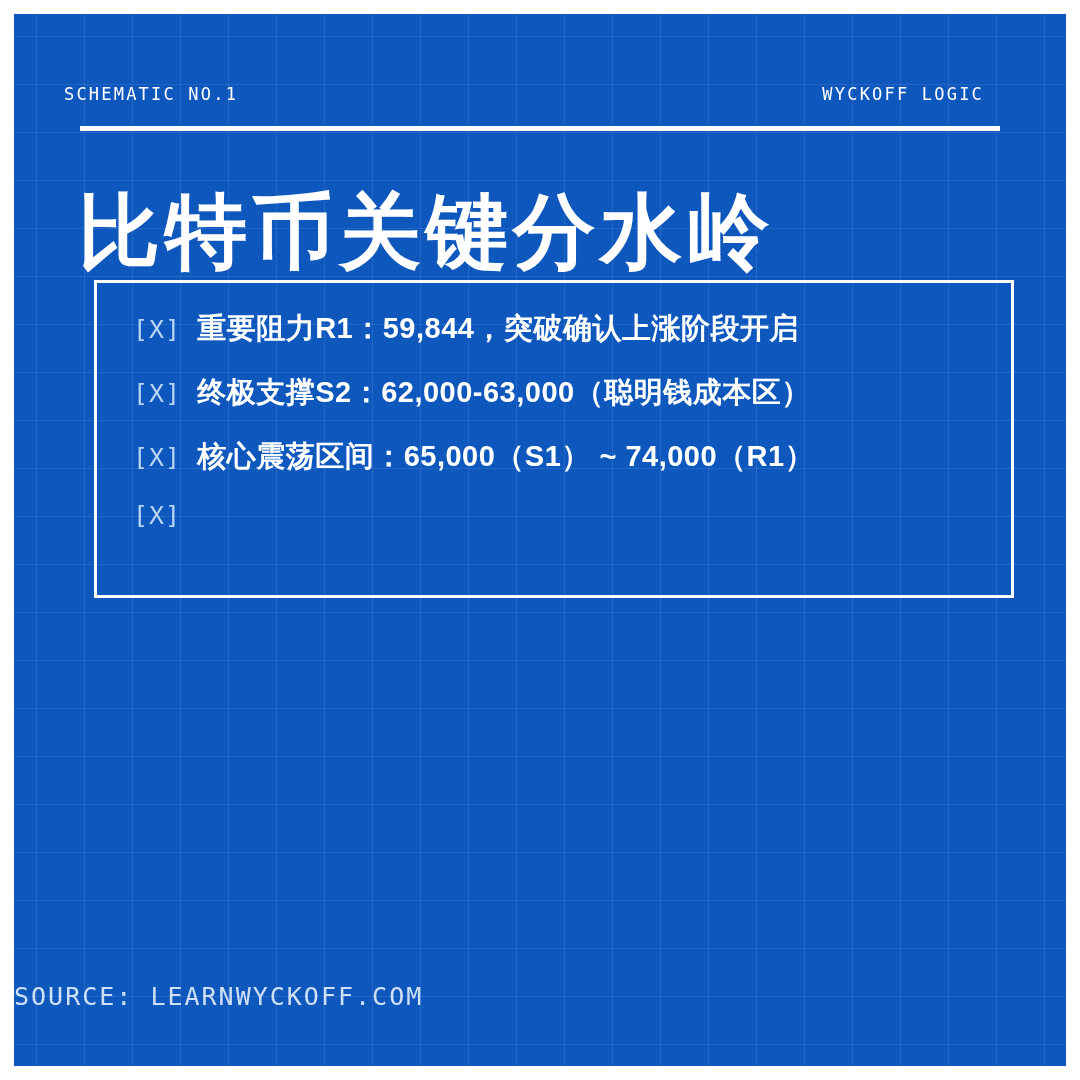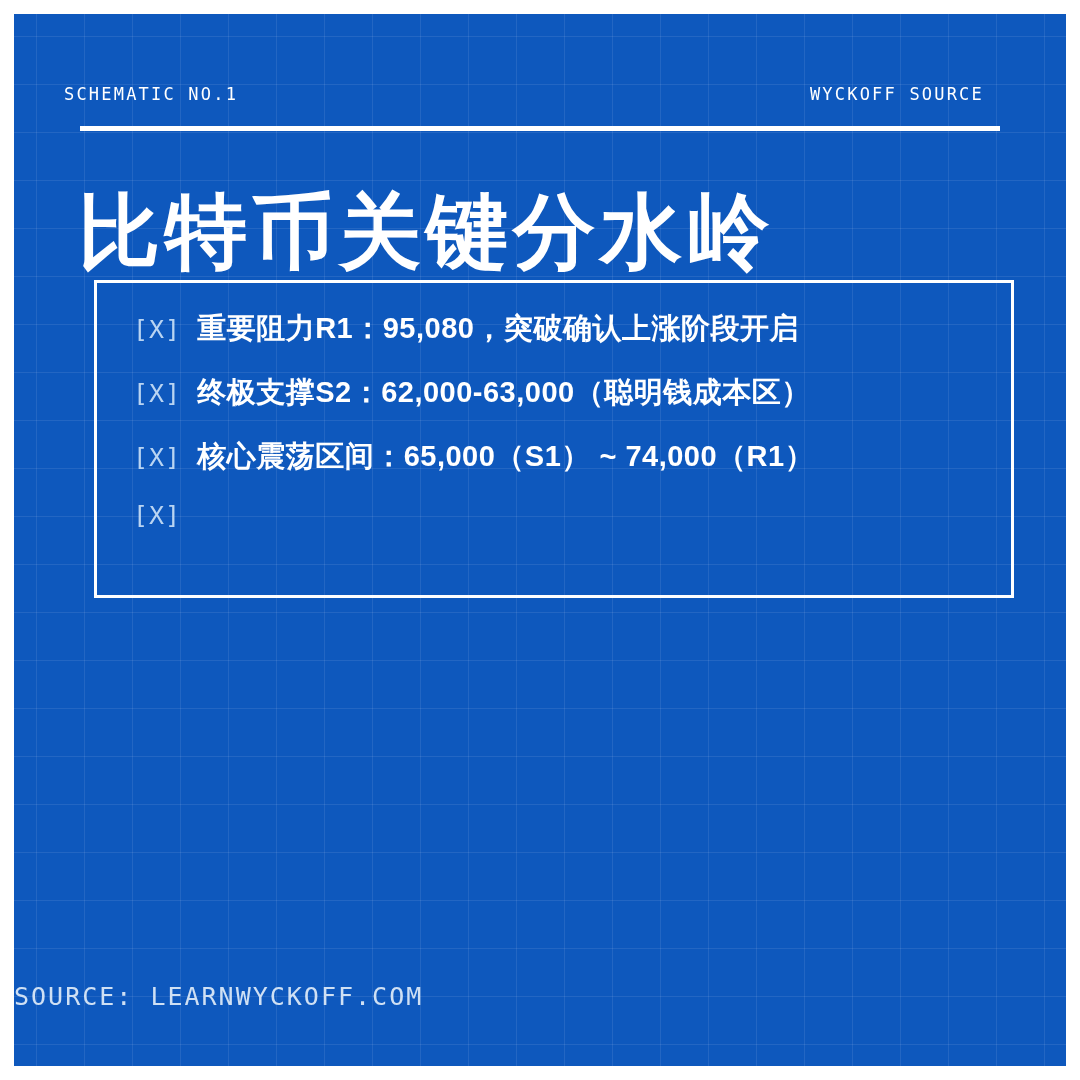--- a/index.html
+++ b/index.html
@@ -115,32 +115,32 @@
     color: #cfe0f4;
   }
 </style>
 </head>
 <body>
 
 <div class="poster">
 
   <div class="header-row">
     <span class="header-label">SCHEMATIC NO.1</span>
-    <span class="header-label">WYCKOFF SOURCE</span>
+    <span class="header-label">WYCKOFF LOGIC</span>
   </div>
 
   <div class="rule"></div>
 
   <h1 class="title">比特币关键分水岭</h1>
 
   <div class="panel">
 
     <div class="bullet-row">
       <span class="bullet-mark">[X]</span>
-      <span class="bullet-text">重要阻力R1：95,080，突破确认上涨阶段开启</span>
+      <span class="bullet-text">重要阻力R1：59,844，突破确认上涨阶段开启</span>
     </div>
 
     <div class="bullet-row">
       <span class="bullet-mark">[X]</span>
       <span class="bullet-text">终极支撑S2：62,000-63,000（聪明钱成本区）</span>
     </div>
 
     <div class="bullet-row">
       <span class="bullet-mark">[X]</span>
       <span class="bullet-text">核心震荡区间：65,000（S1） ~ 74,000（R1）</span>

